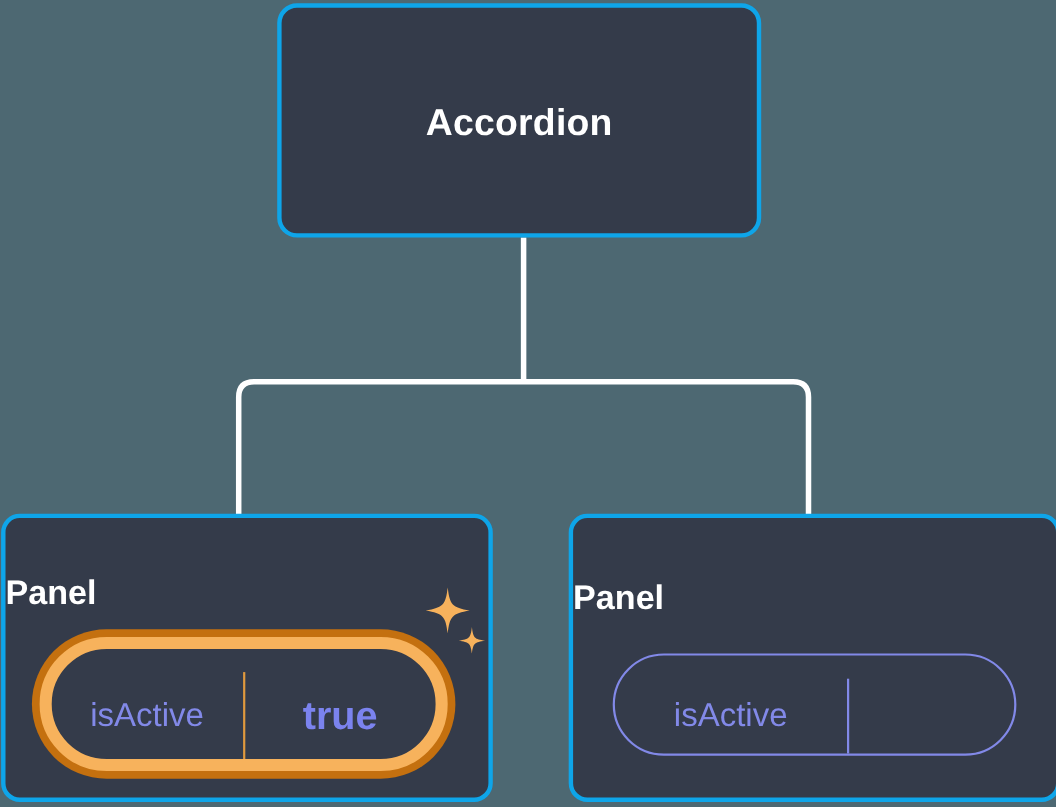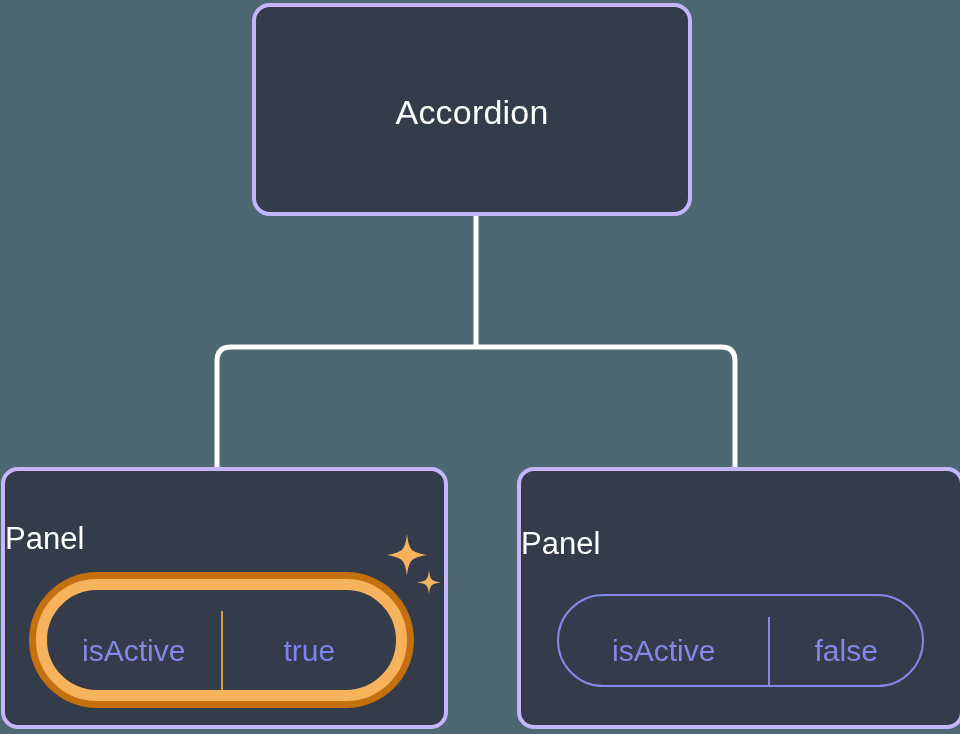--- a/index.html
+++ b/index.html
@@ -27,22 +27,23 @@
     width: 960px;
     height: 734px;
     pointer-events: none;
   }
 
   
   .node {
     position: absolute;
     box-sizing: border-box;
     background: #343b4a;
-    border: 4px solid #c4b5fd;
+    border: 4px solid #0ea5e9;
     border-radius: 18px;
+    font-weight: bold;
   }
   .node-root {
     left: 252px;
     top: 3px;
     width: 440px;
     height: 213px;
   }
   .node-title-root {
     position: absolute;
     left: 0;
@@ -101,22 +102,22 @@
   }
   .pill-active .pill-key {
     width: 50%;
     color: #8289e8;
     font-size: 30px;
     border-right: 2px solid #e09a3e;
   }
   .pill-active .pill-val {
     width: 50%;
     color: #7b83ef;
-    font-size: 30px;
-    font-weight: normal;
+    font-size: 36px;
+    font-weight: bold;
   }
 
   
   .pill-plain {
     left: 557px;
     top: 594px;
     width: 367px;
     height: 93px;
     border: 2px solid #8289e8;
   }
@@ -170,16 +171,15 @@
     <path d="M22 2 C24 18 26 20 42 23 C26 26 24 28 22 44 C20 28 18 26 2 23 C18 20 20 18 22 2 Z" fill="#f7b25c"></path>
     <path d="M44 38 C45.2 48 46.4 49.2 56 50.4 C46.4 51.6 45.2 52.8 44 62 C42.8 52.8 41.6 51.6 32 50.4 C41.6 49.2 42.8 48 44 38 Z" fill="#f7b25c"></path>
   </svg>
 
   <div class="node node-panel node-panel-right">
     <div class="node-title-panel">Panel</div>
   </div>
 
   <div class="pill pill-plain">
     <div class="pill-key">isActive</div>
-    <div class="pill-val">false</div>
   </div>
 
 </div>
 
 </body></html>

